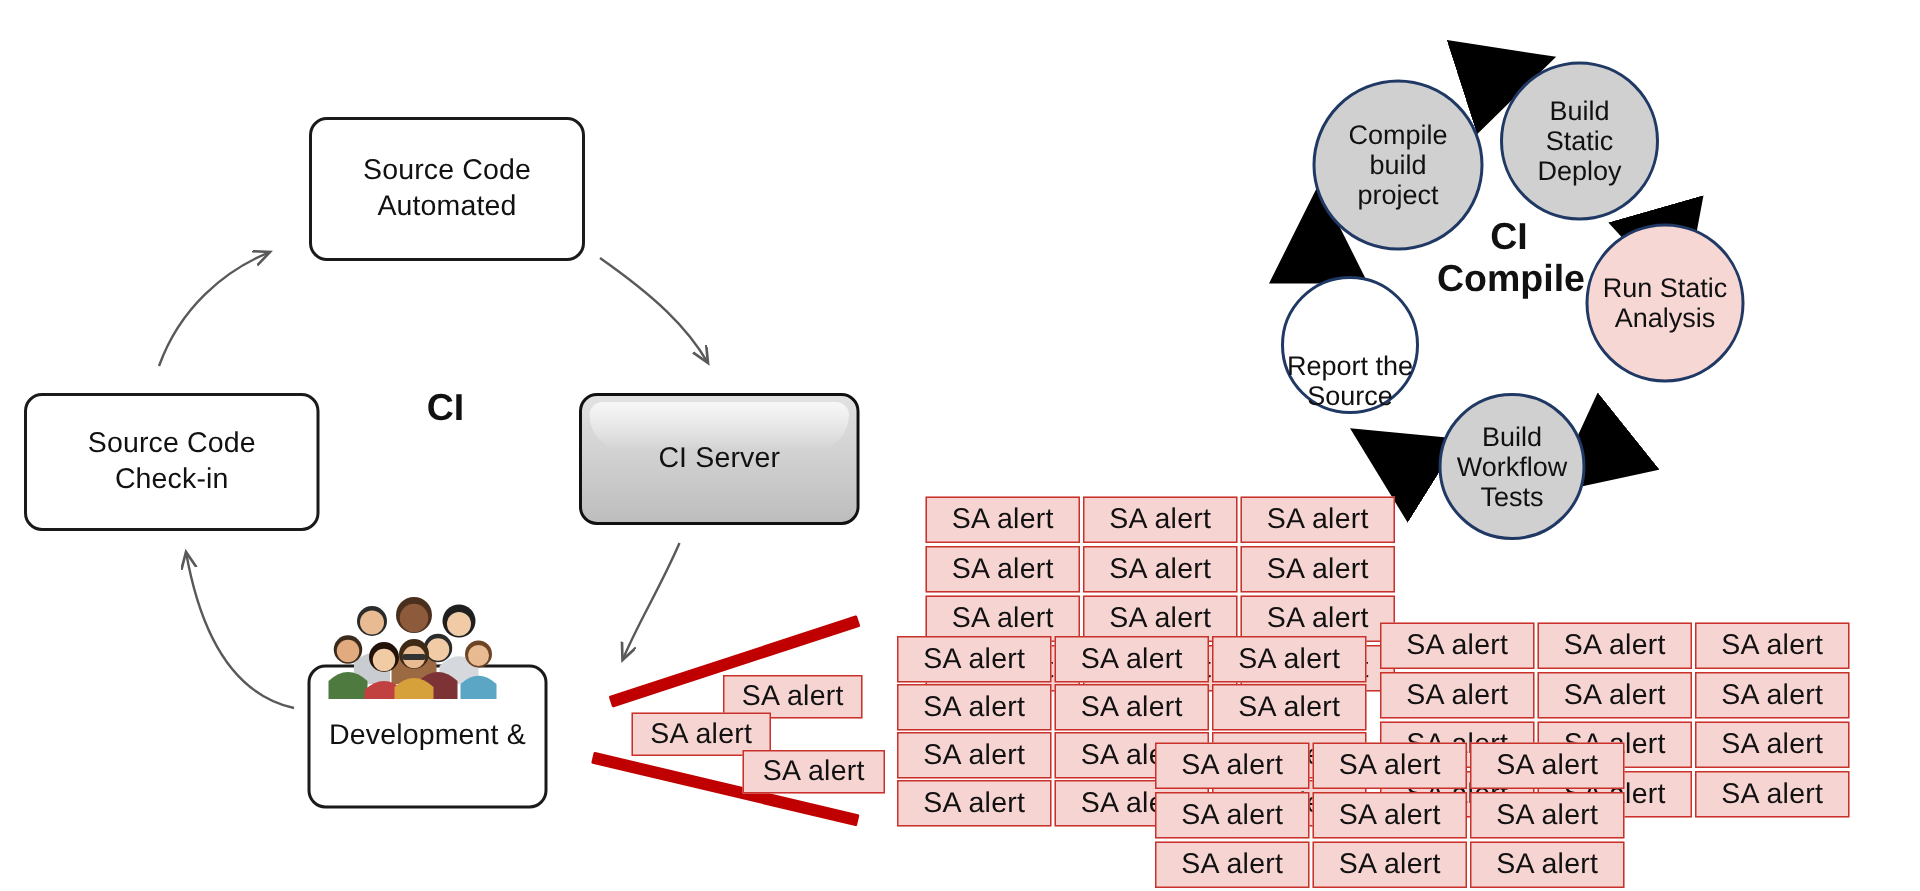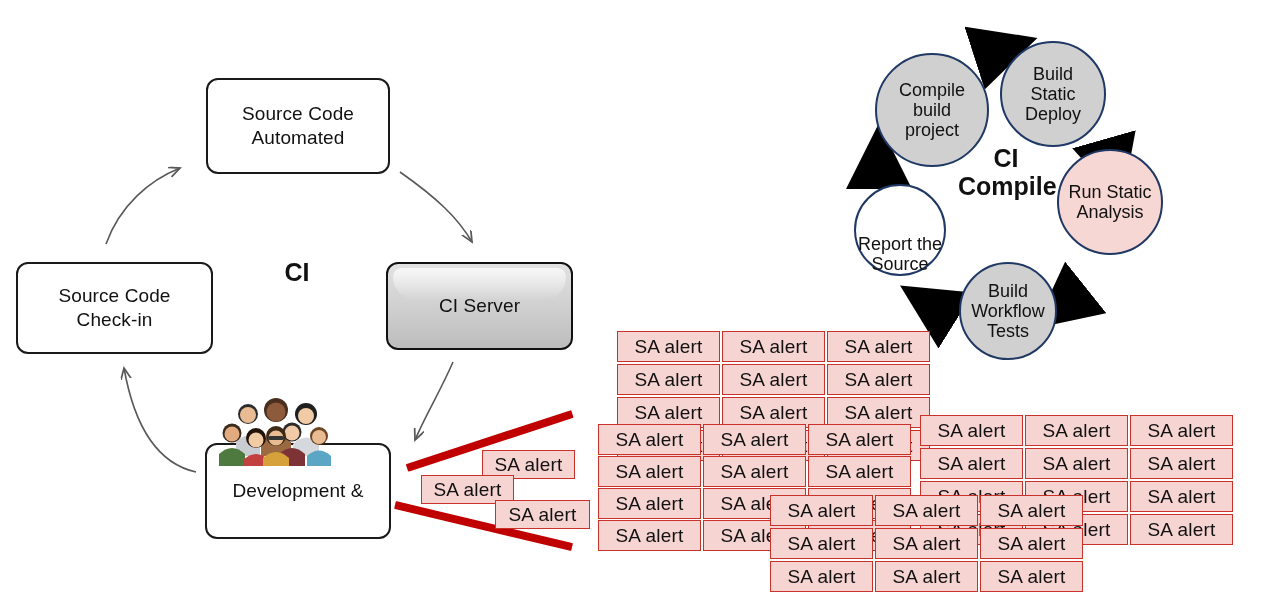--- a/index.html
+++ b/index.html
@@ -159,21 +159,21 @@
     <div>CI Server</div>
   </div>
 
   <div class="wf-box" style="left:16px; top:262px; width:197px; height:92px;">
     <div>
       <div>Source Code</div>
       <div>Check-in</div>
     </div>
   </div>
 
-  <div class="wf-box" style="left:205px; top:443px; width:186px; height:96px;text-align:center;">
+  <div class="wf-box" style="left:205px; top:443px; width:160px; height:96px;text-align:center;">
     <div>
       <div>Development &amp;</div>
     </div>
   </div>
 
   <svg class="people" style="left:214px; top:396px;" width="126" height="70" viewBox="0 0 126 70">
 
     <g>
       <circle cx="34" cy="18" r="10" fill="#2b2b2b"></circle>
         <circle cx="34" cy="19" r="8" fill="#e8bb93"></circle>

